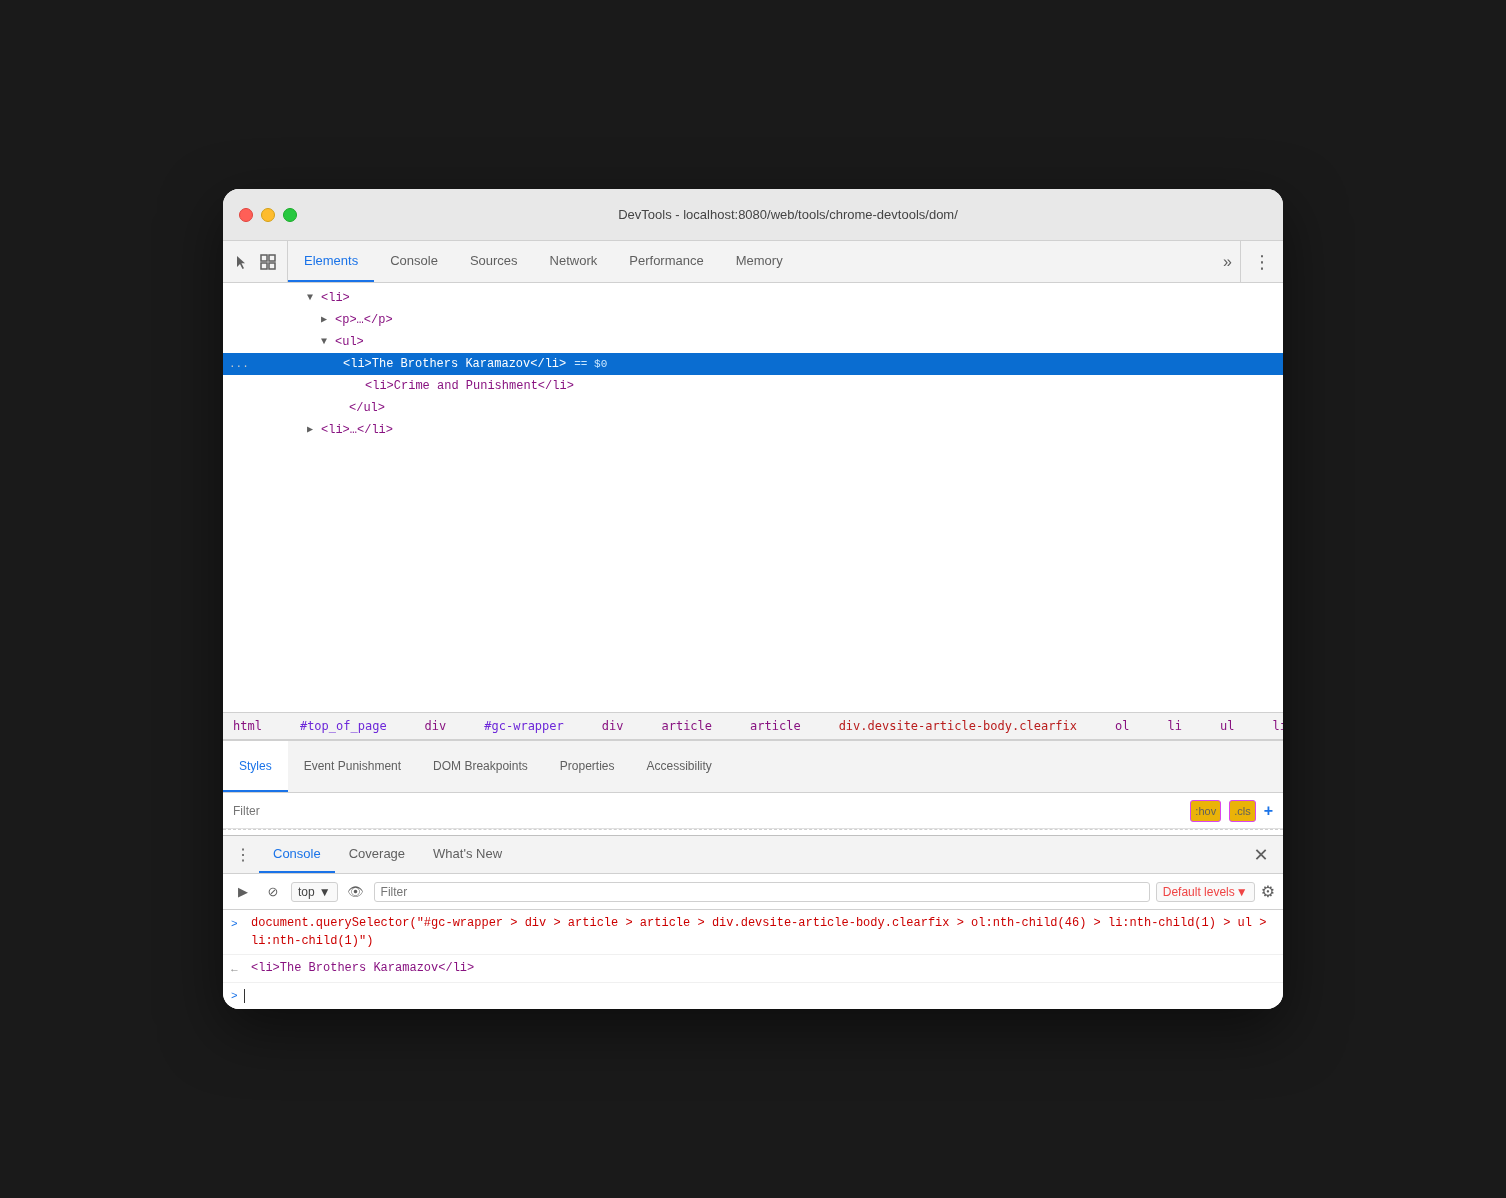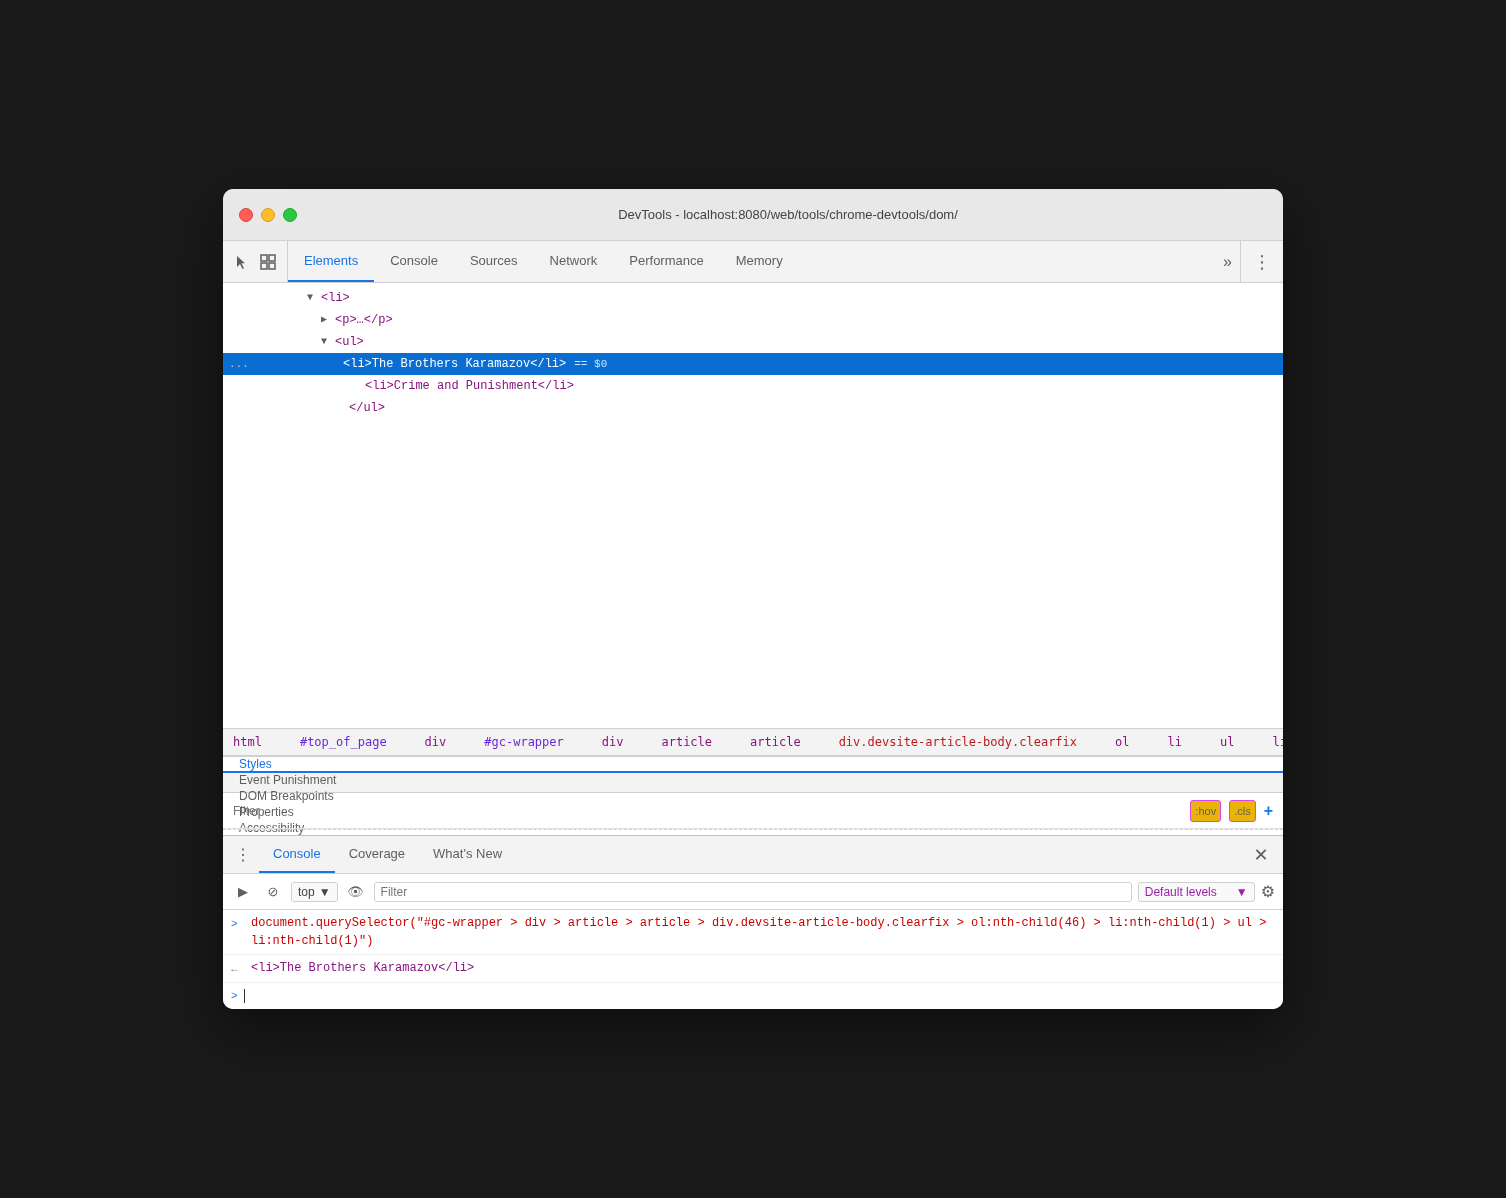--- a/index.html
+++ b/index.html
@@ -8,21 +8,21 @@
       display: flex;
       justify-content: center;
       align-items: center;
       min-height: 100vh;
       font-family: -apple-system, BlinkMacSystemFont, 'Helvetica Neue', sans-serif;
     }
     .window {
       width: 1060px;
       height: 820px;
       background: #ffffff;
-      border-radius: 10px;
+      border-radius: 16px;
       box-shadow: 0 20px 60px rgba(0,0,0,0.5);
       display: flex;
       flex-direction: column;
       overflow: hidden;
     }
     
     .title-bar {
       background: #e8e8e8;
       height: 52px;
       display: flex;
@@ -178,22 +178,21 @@
       flex-direction: column;
       border-top: 1px solid #d0d0d0;
       background: #fff;
       flex-shrink: 0;
     }
     .styles-tabs {
       display: flex;
       align-items: stretch;
       border-bottom: 1px solid #d0d0d0;
       background: #f3f3f3;
-      height: 36px;
-      flex-direction: column;
+      height: 52px;
     }
     .styles-tab {
       padding: 0 16px;
       font-size: 12px;
       color: #5f5f5f;
       cursor: pointer;
       display: flex;
       align-items: center;
       border-bottom: 2px solid transparent;
     }
@@ -324,23 +323,23 @@
       font-size: 12px;
       color: #444;
       background: transparent;
       padding: 2px 6px;
       border: 1px solid #d0d0d0;
       border-radius: 3px;
     }
     .default-levels-btn {
       display: flex;
       align-items: center;
-      gap: 19px;
-      font-size: 12px;
-      color: #a21caf;
+      gap: 1px;
+      font-size: 12px;
+      color: #ef4444;
       cursor: pointer;
       padding: 2px 6px;
       border: 1px solid #d0d0d0;
       border-radius: 3px;
       background: #f9f9f9;
     }
     .console-gear {
       color: #5f5f5f;
       cursor: pointer;
       font-size: 16px;
@@ -506,20 +505,25 @@
       <span class="tag">&lt;li&gt;Crime and Punishment&lt;/li&gt;</span>
     </div>
 
     <div class="dom-line">
       <span style="display:inline-block;width:104px"></span>
       <span style="display:inline-block;width:14px"></span>
       <span class="tag">&lt;/ul&gt;</span>
     </div>
 
 
+    <div class="dom-line">
+      <span style="display:inline-block;width:76px"></span>
+      <span class="triangle right"></span>
+      <span class="tag">&lt;li&gt;…&lt;/li&gt;</span>
+    </div>
   </div>
 
   <div class="breadcrumb-bar">
     <span class="breadcrumb-item purple">html</span>
     <span class="breadcrumb-sep"> </span>
     <span class="breadcrumb-item orange">#top_of_page</span>
     <span class="breadcrumb-sep"> </span>
     <span class="breadcrumb-item purple">div</span>
     <span class="breadcrumb-sep"> </span>
     <span class="breadcrumb-item orange">#gc-wrapper</span>

